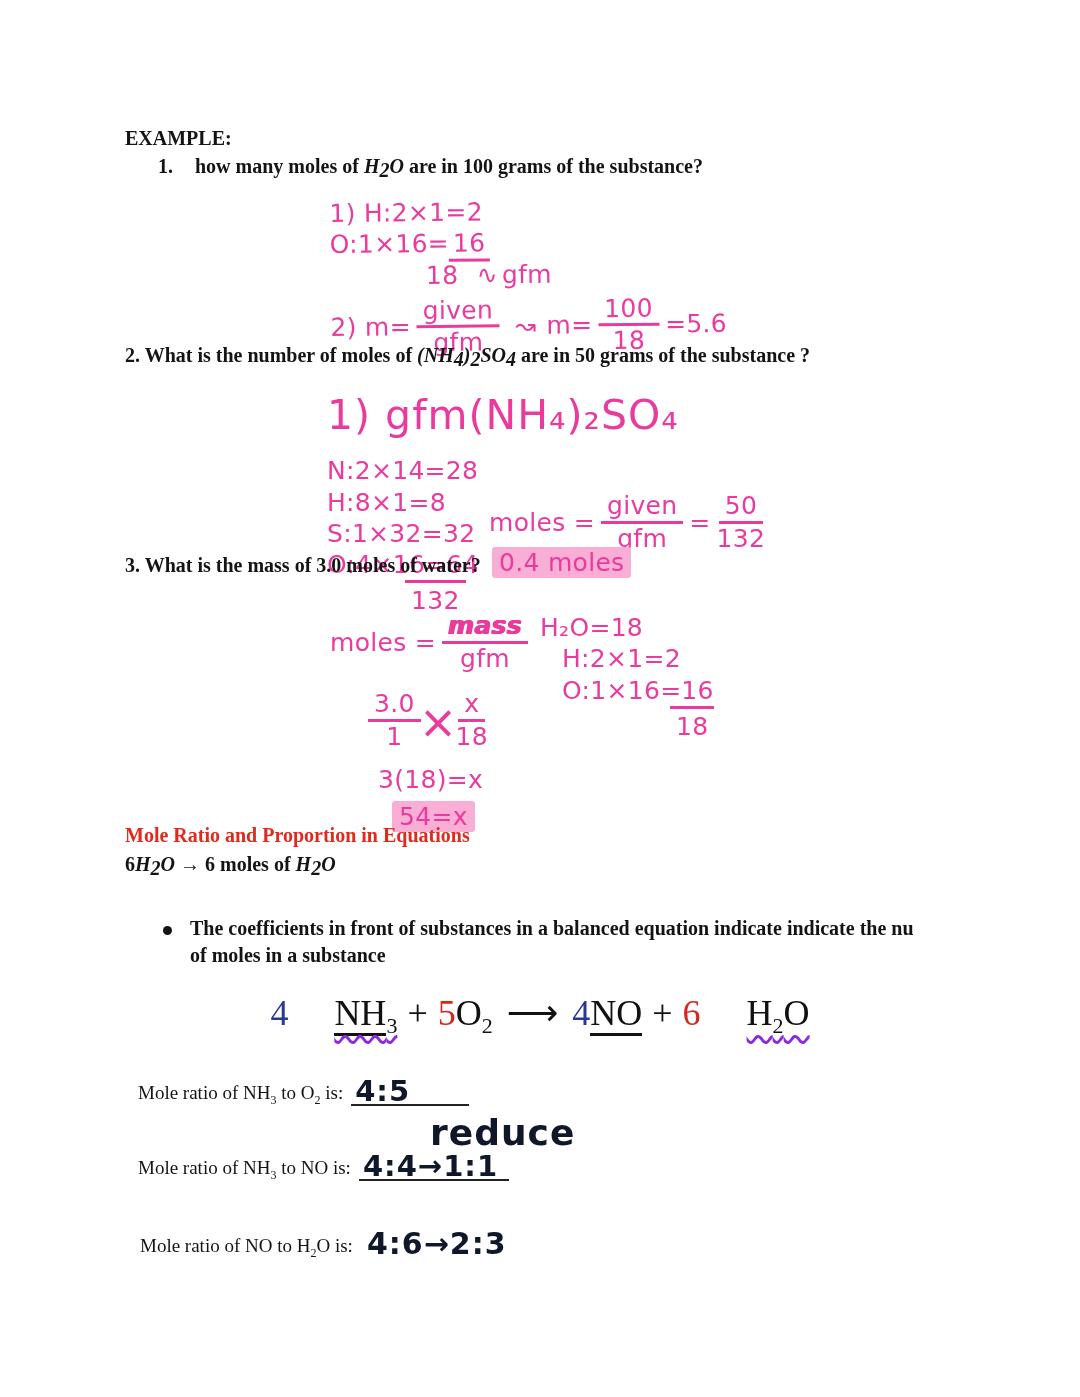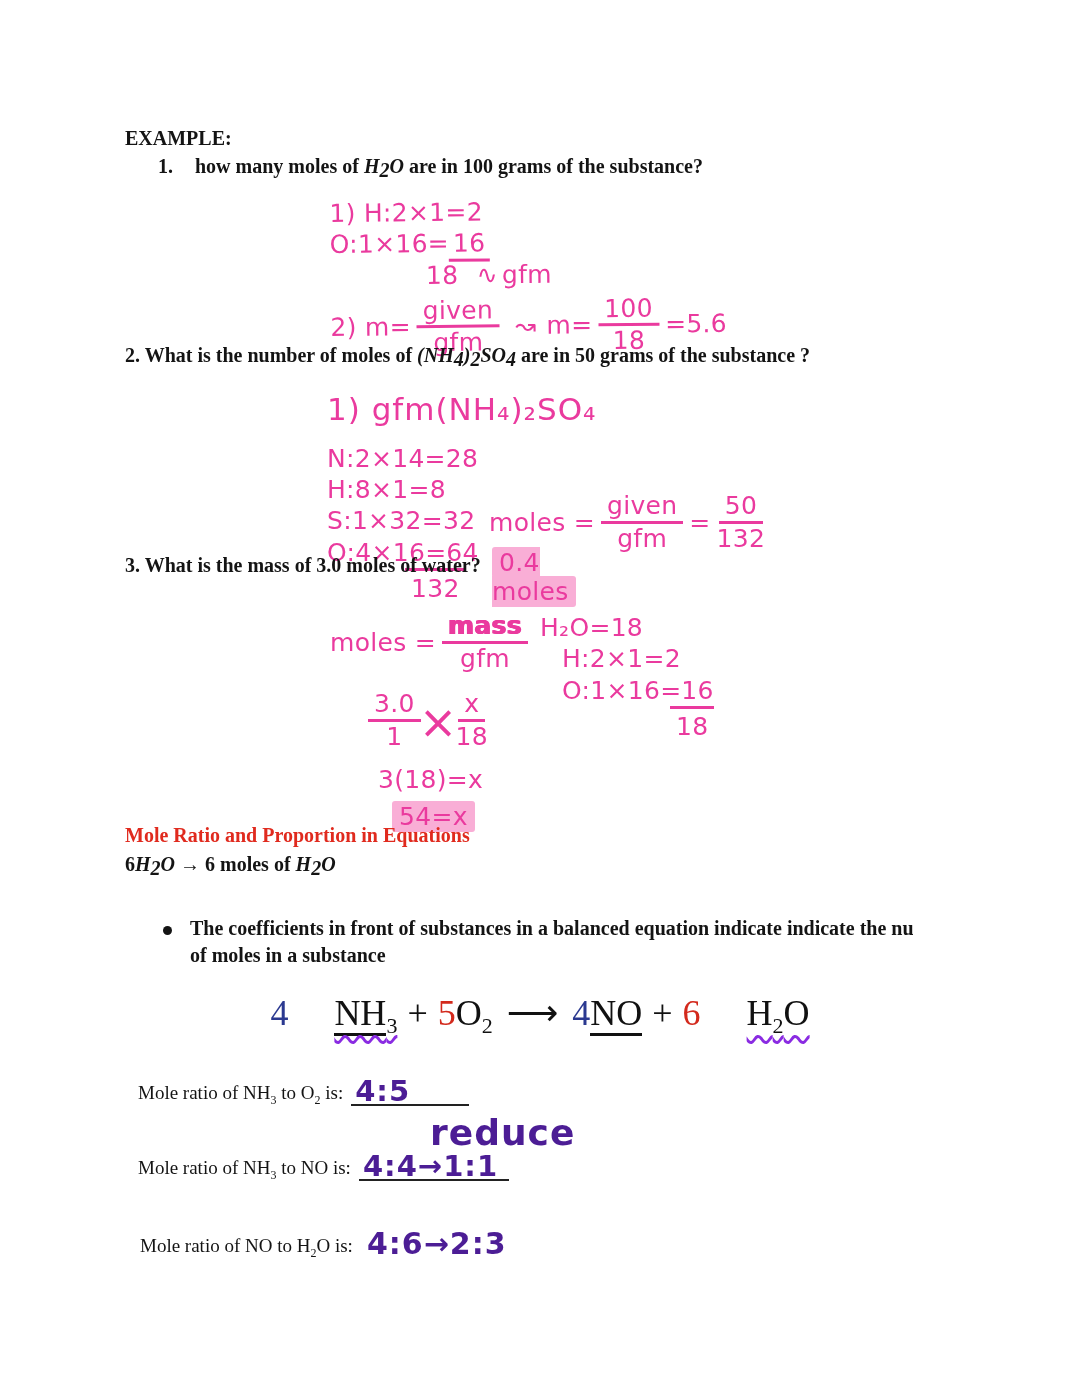--- a/index.html
+++ b/index.html
@@ -20,25 +20,25 @@
         letter-spacing:0.3px; }
   .hw-line { line-height:1.25; white-space:nowrap; }
   .hwrow { display:flex; align-items:center; white-space:nowrap; }
   .frac { display:inline-flex; flex-direction:column; align-items:center;
           vertical-align:middle; margin:0 6px; line-height:1.1; }
   .frac .fnum { border-bottom:3px solid currentColor; padding:0 6px 1px; }
   .frac .fden { padding-top:1px; }
   .sumtop { border-bottom:3px solid currentColor; padding:0 4px 1px; }
   .sumunder { display:inline-block; border-top:3px solid currentColor; padding:2px 6px 0; }
   .hl { background:#f9aed6; padding:1px 7px; border-radius:3px; }
-  .scribble { font-weight:bold; text-shadow:0.7px 0 currentColor, -0.7px 0 currentColor; }
+  .scribble { font-weight:bold; text-shadow:0.7px 0 currentColor, -0.7px 0 currentColor;font-style:italic; }
   .cross { font-size:46px; line-height:0.8; margin:0 -8px; transform:translateY(2px); }
 
   
-  .purple { color:#4c1d95; font-family:"DejaVu Sans", sans-serif; font-weight:bold;
+  .purple { color:#0f172a; font-family:"DejaVu Sans", sans-serif; font-weight:bold;
             letter-spacing:1px; }
 
   
   .blank { display:inline-block; border-bottom:2px solid #222; text-align:left;
            vertical-align:baseline; padding:0 6px 0 4px; margin-left:8px; }
 
   
   .equ { font-size:36px; color:#111; white-space:nowrap; }
   .equ sub { font-size:22px; }
   .equ .plus { margin:0 10px; }
@@ -88,21 +88,21 @@
       </span>
       <span>=5.6</span>
     </div>
   </div>
 
   <div class="abs" style="left:125px; top:344px; white-space:nowrap">
     <span class="typed">2. What is the number of moles of </span><span class="typed mi">(NH</span><sub class="typed mi">4</sub><span class="typed mi">)</span><sub class="typed mi">2</sub><span class="typed mi">SO</span><sub class="typed mi">4</sub><span class="typed"> are in 50 grams of the substance ?</span>
   </div>
 
   <div class="abs hw" style="left:327px; top:390px">
-    <div class="hw-line" style="font-size:31px; letter-spacing:1px">1) gfm(NH₄)₂SO₄</div>
+    <div class="hw-line" style="font-size:41px; letter-spacing:1px">1) gfm(NH₄)₂SO₄</div>
     <div class="hw-line" style="margin-top:14px">N:2×14=28</div>
     <div class="hw-line">H:8×1=8</div>
     <div class="hw-line">S:1×32=32</div>
     <div class="hw-line">O:4×16=64</div>
     <div class="hw-line" style="padding-left:78px">
       <span class="sumunder">132</span>
     </div>
     <div class="abs hwrow" style="left:162px; top:102px">
       <span>moles =</span>
       <span class="frac">

